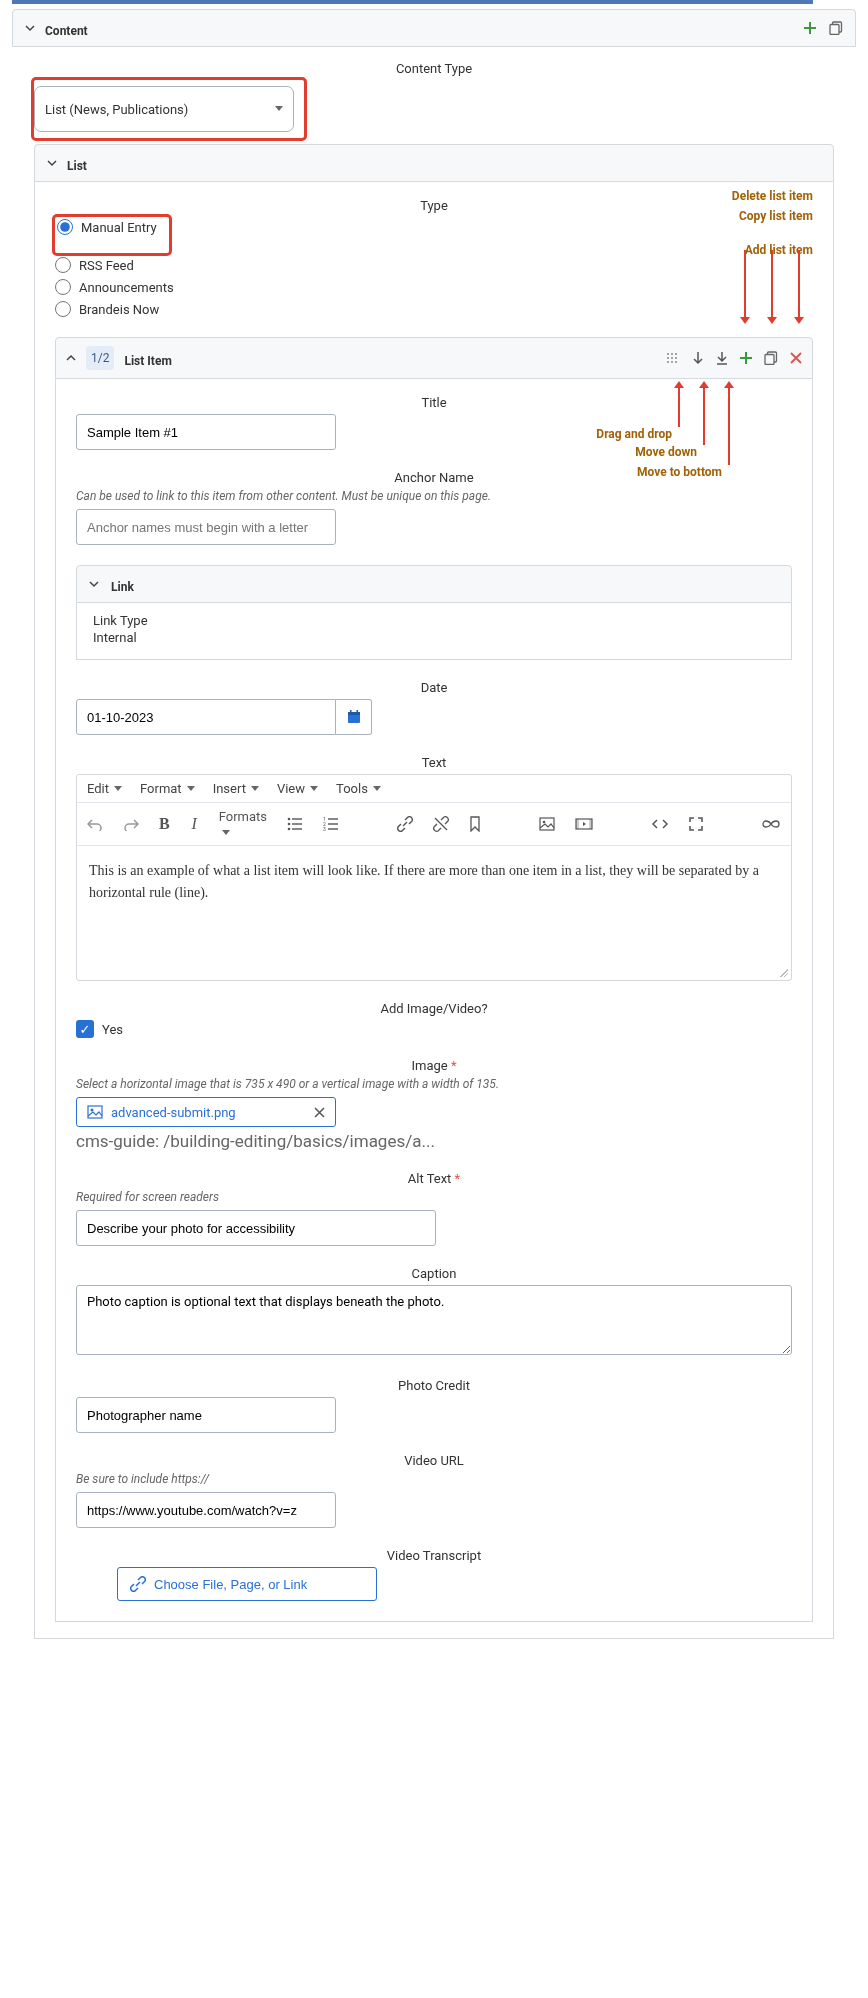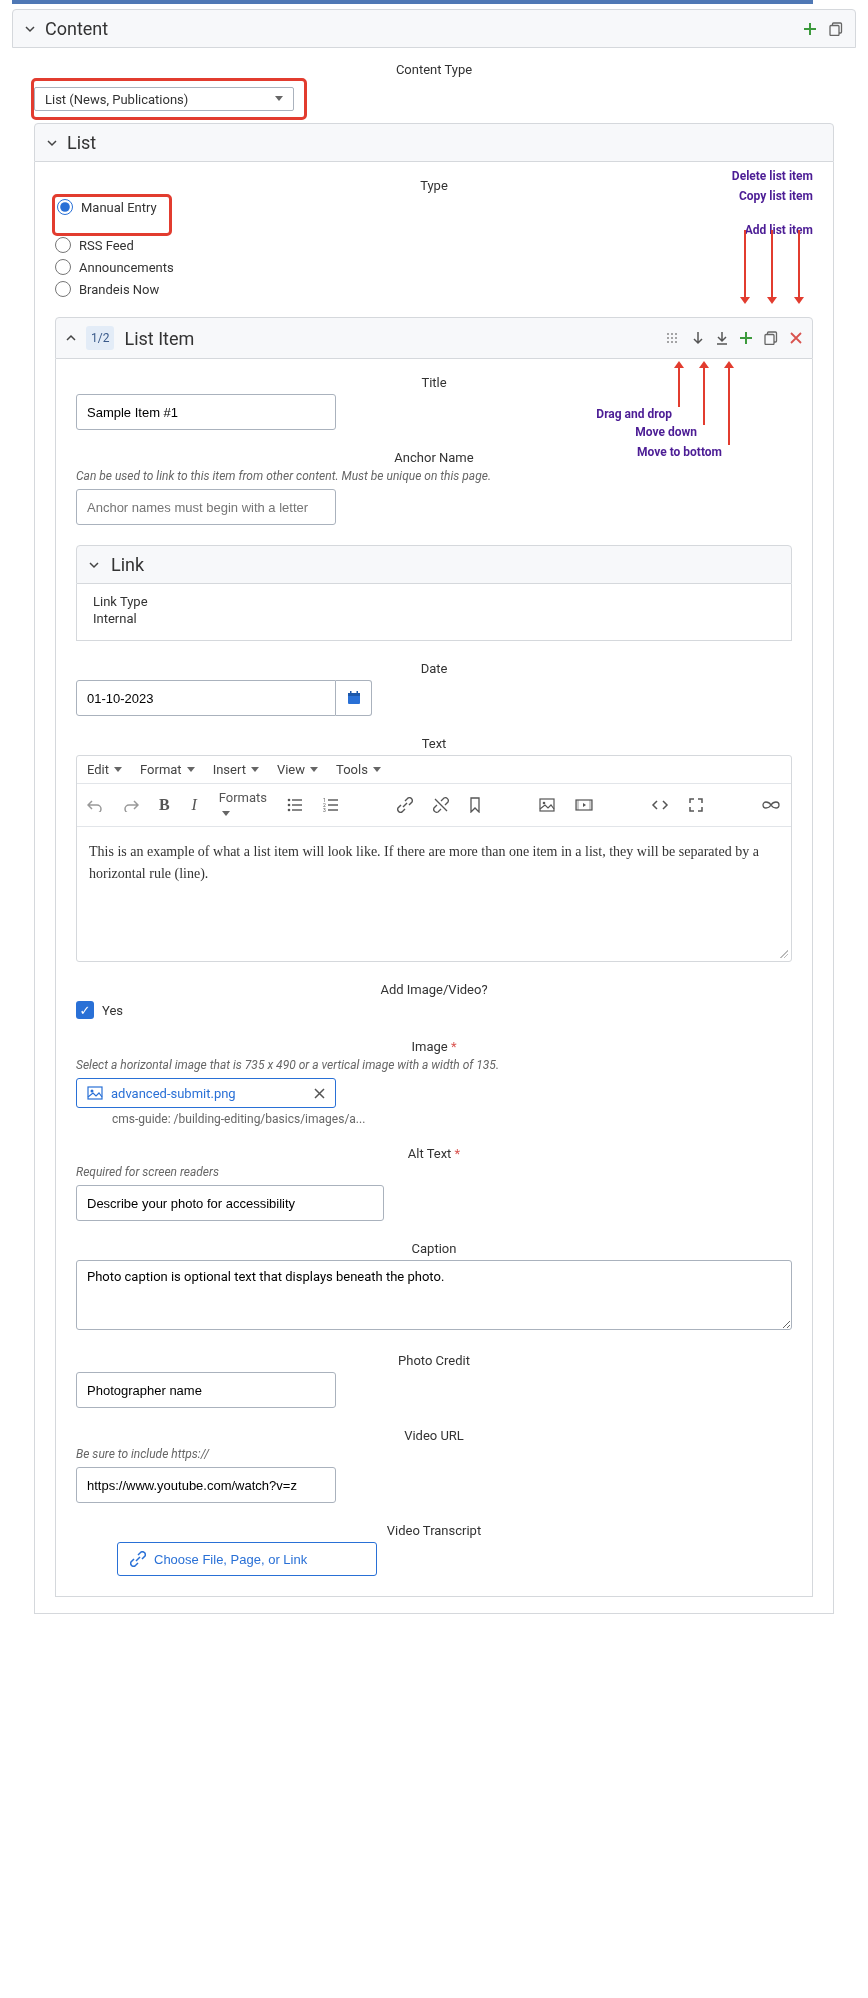--- a/index.html
+++ b/index.html
@@ -1,27 +1,27 @@
 <!DOCTYPE html>
 <html><head>
   <meta charset="utf-8">
   <style>
     * { box-sizing: border-box; margin: 0; padding: 0; }
     body { font-family: -apple-system, BlinkMacSystemFont, "Segoe UI", Roboto, sans-serif; font-size: 13px; color: #333; background: #fff; width: 868px; }
     .panel-header { background: #f7f8fa; border: 1px solid #d5d8dc; padding: 8px 12px; display: flex; align-items: center; justify-content: space-between; }
     .panel-header.main { margin: 5px 12px 0 12px; border-radius: 4px 4px 0 0; }
     .panel-header .left { display: flex; align-items: center; gap: 10px; }
-    .panel-title { font-weight: 400; font-size: 18px; }
+    .panel-title { font-weight: 700; font-size: 12px; margin-top: 6px; }
     .icon-btn { background: none; border: none; cursor: pointer; padding: 0; display: inline-flex; align-items: center; justify-content: center; color: #555; }
     .icon-btn.green { color: #3c9a3c; }
     .icon-btn.red { color: #d9534f; }
     .section-body { padding: 14px 30px; }
     .field-label { font-size: 13px; margin-bottom: 4px; text-align: center; }
     .hint-text { font-style: italic; color: #666; font-size: 12px; margin-bottom: 6px; }
-    .dropdown { width: 260px; height: 24px; border: 1px solid #aab2bd; border-radius: 2px; background: #fff; padding: 0 10px; display: flex; align-items: center; justify-content: space-between; font-size: 13px; color: #333; }
+    .dropdown { width: 260px; height: 46px; border: 1px solid #aab2bd; border-radius: 7px; background: #fff; padding: 0 10px; display: flex; align-items: center; justify-content: space-between; font-size: 13px; color: #333; }
     .red-box { outline: 3px solid #e23c2f; border-radius: 2px; }
     .text-input { width: 260px; height: 36px; border: 1px solid #aab2bd; border-radius: 3px; padding: 0 10px; font-size: 13px; }
     .subpanel { margin-top: 0; }
     .subpanel-header { background: #f7f8fa; border: 1px solid #d5d8dc; padding: 8px 12px; display: flex; align-items: center; gap: 10px; border-radius: 4px 4px 0 0; }
     .subpanel-body { border: 1px solid #d5d8dc; border-top: none; padding: 16px 20px; }
     .radio-row { display: flex; align-items: center; gap: 8px; margin-bottom: 6px; }
     .radio-row input[type="radio"] { width: 16px; height: 16px; accent-color: #2970d6; }
     .field-block { margin-bottom: 20px; }
     .item-header { display: flex; align-items: center; justify-content: space-between; background: #f7f8fa; border: 1px solid #d5d8dc; padding: 8px 10px; border-radius: 4px 4px 0 0; }
     .item-header .left { display: flex; align-items: center; gap: 10px; }
@@ -37,24 +37,24 @@
     .rte-toolbar { border-bottom: 1px solid #e2e5e9; padding: 6px 10px; display: flex; align-items: center; gap: 20px; color: #555; }
     .rte-toolbar .tool { display: inline-flex; align-items: center; justify-content: center; width: 22px; height: 22px; }
     .rte-content { padding: 14px 12px; min-height: 120px; font-family: Georgia, serif; font-size: 14px; line-height: 1.6; position: relative; }
     .rte-resize { height: 14px; position: relative; }
     .rte-resize::after { content: ""; position: absolute; right: 3px; bottom: 3px; width: 8px; height: 8px; background: linear-gradient(135deg, transparent 50%, #bbb 50%, #bbb 60%, transparent 60%, transparent 70%, #bbb 70%, #bbb 80%, transparent 80%); }
     .checkbox-row { display: flex; align-items: center; gap: 8px; }
     .checkbox-row .chk { width: 18px; height: 18px; background: #2970d6; border-radius: 3px; display: flex; align-items: center; justify-content: center; color: #fff; font-size: 13px; }
     .req-asterisk { color: #d9534f; }
     .file-chip { display: inline-flex; align-items: center; border: 1px solid #2970d6; border-radius: 3px; padding: 6px 10px; gap: 8px; color: #2970d6; font-size: 13px; width: 260px; justify-content: space-between; }
     .file-chip .inner { display: flex; align-items: center; gap: 8px; }
-    .file-path { color: #666; font-size: 12px; margin-top: 4px; margin-left: 36px; }
+    .file-path { color: #666; font-size: 17px; margin-top: 4px; }
     .textarea { width: 100%; min-height: 70px; border: 1px solid #aab2bd; border-radius: 3px; padding: 8px 10px; font-size: 13px; font-family: inherit; resize: both; }
     .choose-btn { display: inline-flex; align-items: center; gap: 8px; border: 1px solid #2970d6; color: #2970d6; border-radius: 3px; padding: 8px 12px; background: #fff; font-size: 13px; width: 260px; margin-left: 41px; }
-    .annotation { color: #4c1d95; font-weight: 700; font-size: 12px; }
+    .annotation { color: #a16207; font-weight: 700; font-size: 12px; }
     .arrow-down-red { position: absolute; width: 2px; background: #e23c2f; }
     .arrow-down-red::after { content: ""; position: absolute; bottom: -6px; left: -4px; border-left: 5px solid transparent; border-right: 5px solid transparent; border-top: 7px solid #e23c2f; }
     .arrow-up-red { position: absolute; width: 2px; background: #e23c2f; }
     .arrow-up-red::after { content: ""; position: absolute; top: -6px; left: -4px; border-left: 5px solid transparent; border-right: 5px solid transparent; border-bottom: 7px solid #e23c2f; }
     .rel-wrap { position: relative; }
     svg { display: block; }
     .chevron { display: inline-flex; }
     .link-subpanel-header { background: #f7f8fa; border: 1px solid #d5d8dc; padding: 8px 12px; display: flex; align-items: center; gap: 12px; border-radius: 4px 4px 0 0; }
     .link-subpanel-body { border: 1px solid #d5d8dc; border-top: none; padding: 10px 16px 14px 16px; }
     .caret::after { content: ""; display: inline-block; margin-left: 3px; border-left: 4px solid transparent; border-right: 4px solid transparent; border-top: 5px solid #666; vertical-align: middle; }
@@ -374,21 +374,21 @@
                   <path d="M1 1 L10 10 M10 1 L1 10" stroke="currentColor" stroke-width="1.5"></path>
                 </svg>
             </button>
           </div>
           <div class="file-path">cms-guide: /building-editing/basics/images/a...</div>
         </div>
 
         <div class="field-block">
           <div class="field-label"><span>Alt Text</span> <span class="req-asterisk">*</span></div>
           <div class="hint-text">Required for screen readers</div>
-          <input class="text-input" style="width: 308px;" value="Describe your photo for accessibility">
+          <input class="text-input" style="width: 360px;" value="Describe your photo for accessibility">
         </div>
 
         <div class="field-block">
           <div class="field-label">Caption</div>
           <textarea class="textarea" style="">Photo caption is optional text that displays beneath the photo.</textarea>
         </div>
 
         <div class="field-block">
           <div class="field-label">Photo Credit</div>
           <input class="text-input" value="Photographer name" style="">

